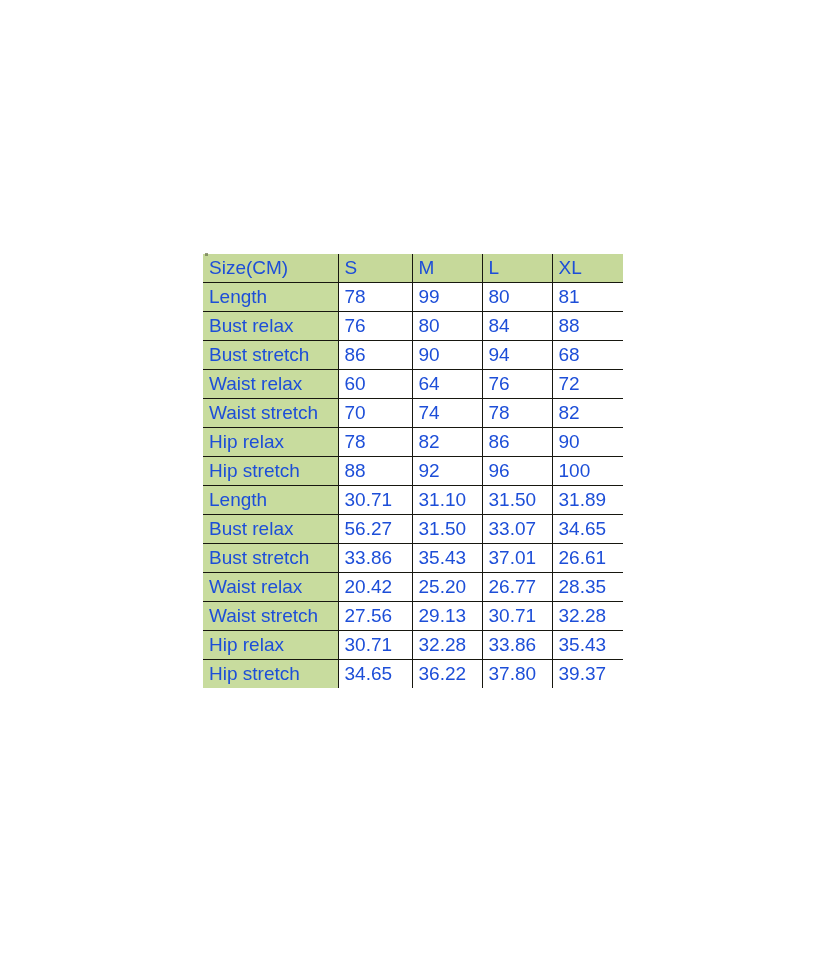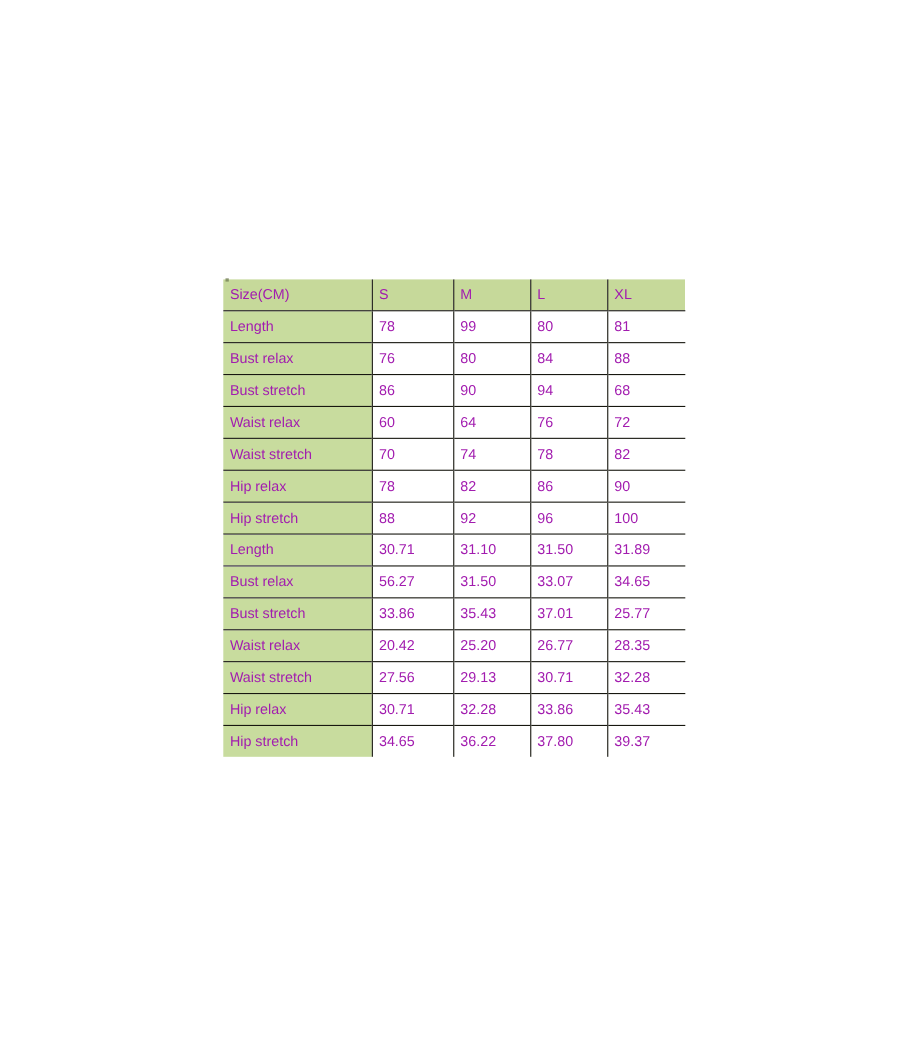--- a/index.html
+++ b/index.html
@@ -20,22 +20,22 @@
     position: absolute;
     left: 203px;
     top: 254px;
     width: 420px;
   }
 
   table.size-chart {
     border-collapse: collapse;
     table-layout: fixed;
     width: 420px;
-    font-size: 13px;
-    color: #a21caf;
+    font-size: 19px;
+    color: #1d4ed8;
   }
 
   table.size-chart col.c-label { width: 135px; }
   table.size-chart col.c-s     { width: 74px; }
   table.size-chart col.c-m     { width: 70px; }
   table.size-chart col.c-l     { width: 70px; }
   table.size-chart col.c-xl    { width: 71px; }
 
   table.size-chart td,
   table.size-chart th {
@@ -165,21 +165,21 @@
           <td>56.27</td>
           <td>31.50</td>
           <td>33.07</td>
           <td>34.65</td>
         </tr>
         <tr>
           <td class="label">Bust stretch</td>
           <td>33.86</td>
           <td>35.43</td>
           <td>37.01</td>
-          <td>25.77</td>
+          <td>26.61</td>
         </tr>
         <tr>
           <td class="label">Waist relax</td>
           <td>20.42</td>
           <td>25.20</td>
           <td>26.77</td>
           <td>28.35</td>
         </tr>
         <tr>
           <td class="label">Waist stretch</td>

